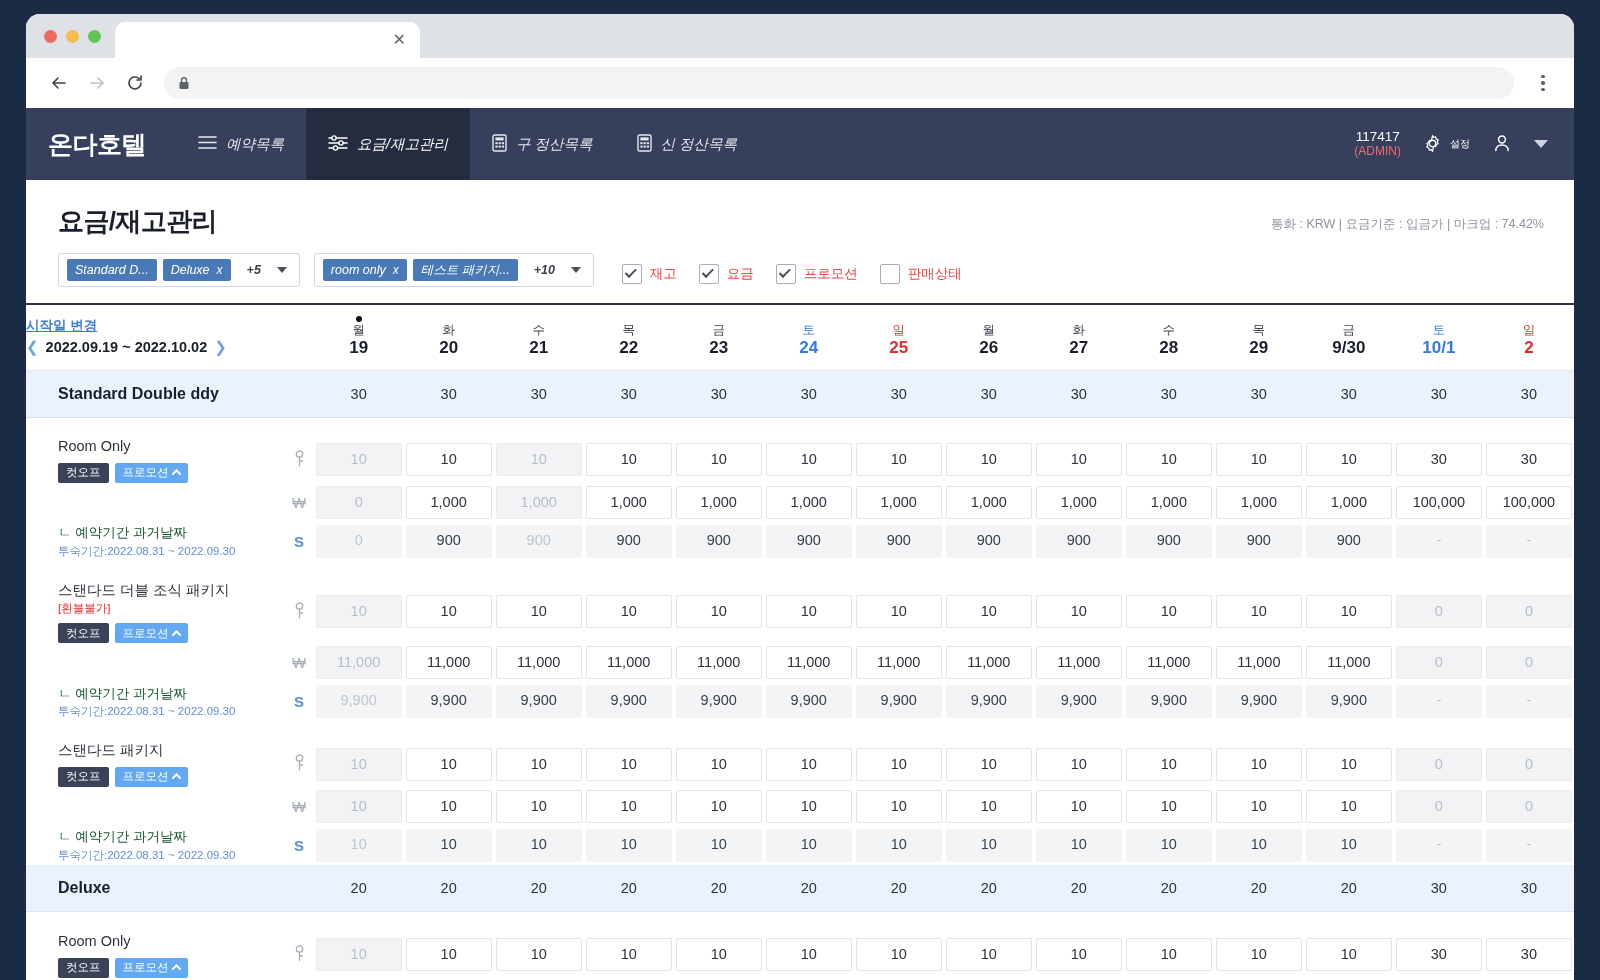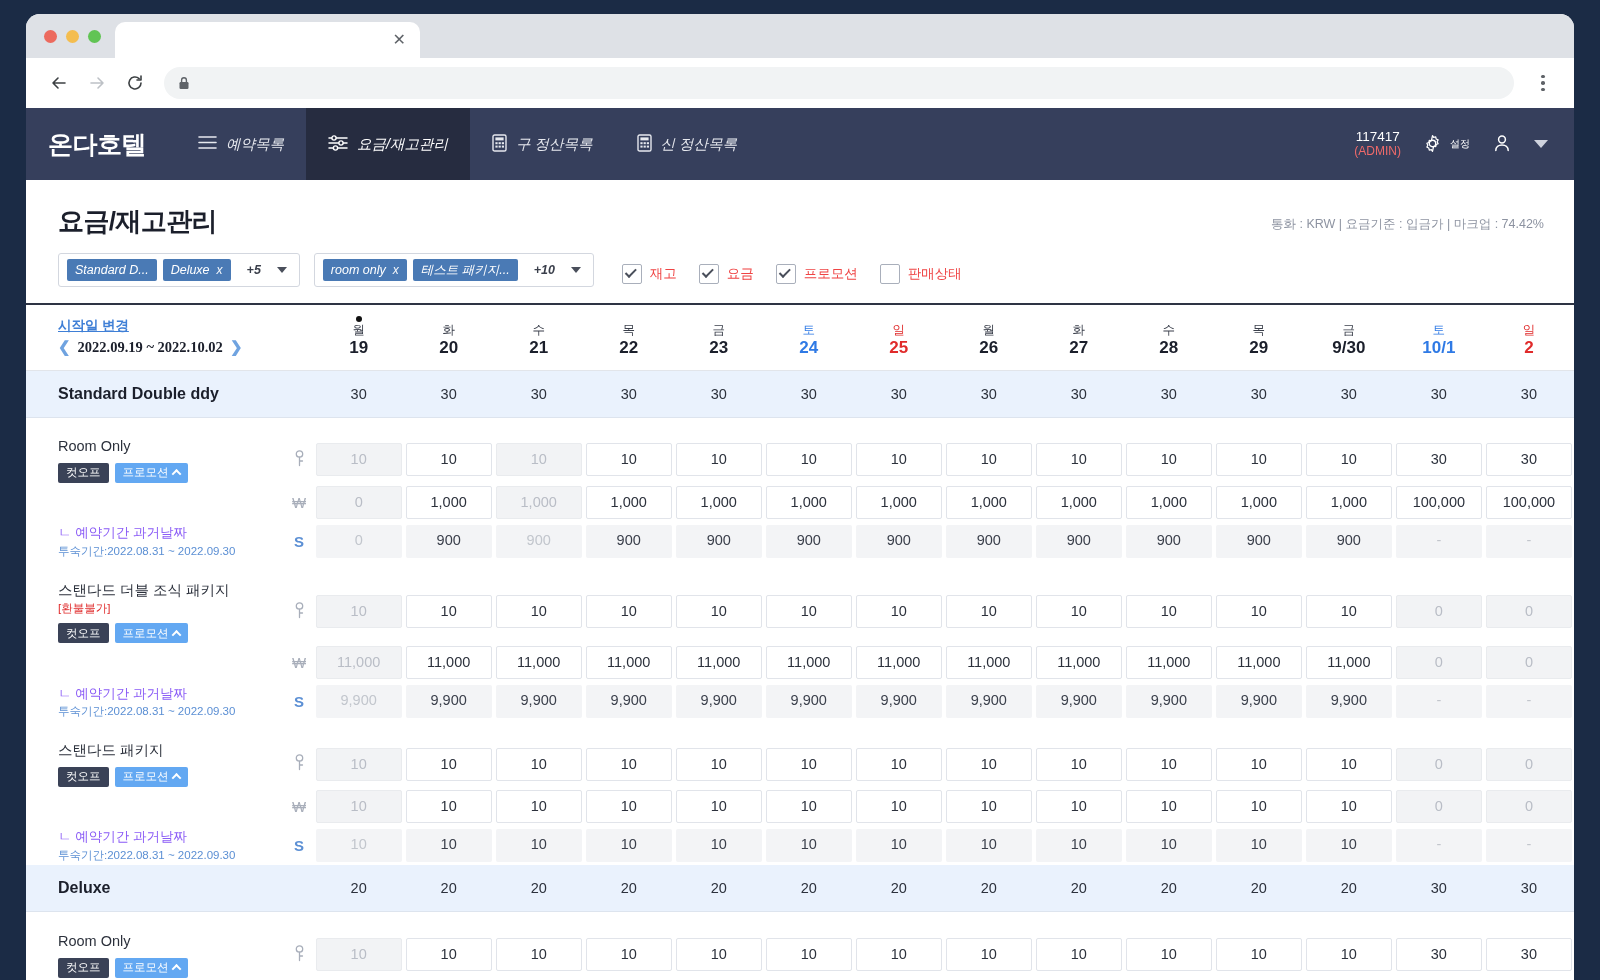--- a/index.html
+++ b/index.html
@@ -129,21 +129,21 @@
 
   
   .gridwrap { flex: 1; overflow: hidden; border-top: 2px solid #2e3444; }
   .grid { width: 100%; border-collapse: collapse; table-layout: fixed; }
   .grid col.lbl { width: 256px; }
   .grid col.ico { width: 29px; }
   .grid col.day { width: 89.2px; }
 
   .hdrrow { height: 65px; }
   .hdrrow td { vertical-align: middle; border-bottom: 1px solid #e2e5ea; }
-  .daterange { padding-left: 32px; line-height: 1.5; font-family: Liberation Serif, serif; }
+  .daterange { line-height: 1.5; }
   .startlink { font-size: 13.5px; color: #3f7fd6; text-decoration: underline; font-weight: 600; cursor: pointer; }
   .rangeline { display: flex; align-items: center; gap: 7px; font-size: 14.5px; font-weight: bold; color: #1b1f2b; }
   .arw { color: #6fa3e0; font-size: 15px; cursor: pointer; }
   .dayhd { text-align: center; line-height: 1.22; position: relative; }
   .dayhd .dow { font-size: 12.5px; color: #3a3f4b; }
   .dayhd .dnum { font-size: 17px; font-weight: bold; color: #1b1f2b; }
   .dayhd.sat .dow, .dayhd.sat .dnum { color: #2f7ae5; }
   .dayhd.sun .dow, .dayhd.sun .dnum { color: #e02b2b; }
   .todaydot { width: 6px; height: 6px; border-radius: 50%; background: #111; margin: 0 auto 1px auto; }
   .dotsp { height: 7px; }
@@ -156,21 +156,21 @@
   .prodblock td { border-bottom: 0; }
   .prodlabel { padding: 0 0 0 32px; vertical-align: middle; }
   .pname { font-size: 14.5px; color: #2c313c; line-height: 1.35; }
   .pnorefund { font-size: 11.5px; color: #e02b2b; line-height: 1.5; }
   .badges { display: flex; gap: 6px; margin-top: 6px; }
   .bdg { font-size: 11.5px; height: 20px; padding: 0 8px; display: flex; align-items: center; border-radius: 2px; cursor: pointer; }
   .bdg.cut { background: #3a4257; color: #fff; }
   .bdg.promo { background: #63a8f2; color: #fff; gap: 4px; }
   .chv-up { width: 7px; height: 7px; border-left: 2px solid #fff; border-top: 2px solid #fff; transform: rotate(45deg) translate(1px,1px); }
   .sublabel { padding-left: 32px; line-height: 1.45; }
-  .subname { font-size: 13.5px; color: #8b5cf6; }
+  .subname { font-size: 13.5px; color: #14532d; }
   .subdate { font-size: 11.5px; color: #5b8fd4; }
 
   .icocell { text-align: center; font-size: 14px; color: #a8aeba; vertical-align: middle; }
   .icocell.s { color: #5b8fd4; font-weight: bold; font-size: 15px; }
 
   .cell { padding: 3px 2px; vertical-align: middle; }
   .inp {
     width: 100%; height: 33px; line-height: 31px; text-align: center;
     border: 1px solid #e1e4ea; border-radius: 2px; background: #fff;
     font-size: 14.5px; color: #2c313c; font-family: inherit;

